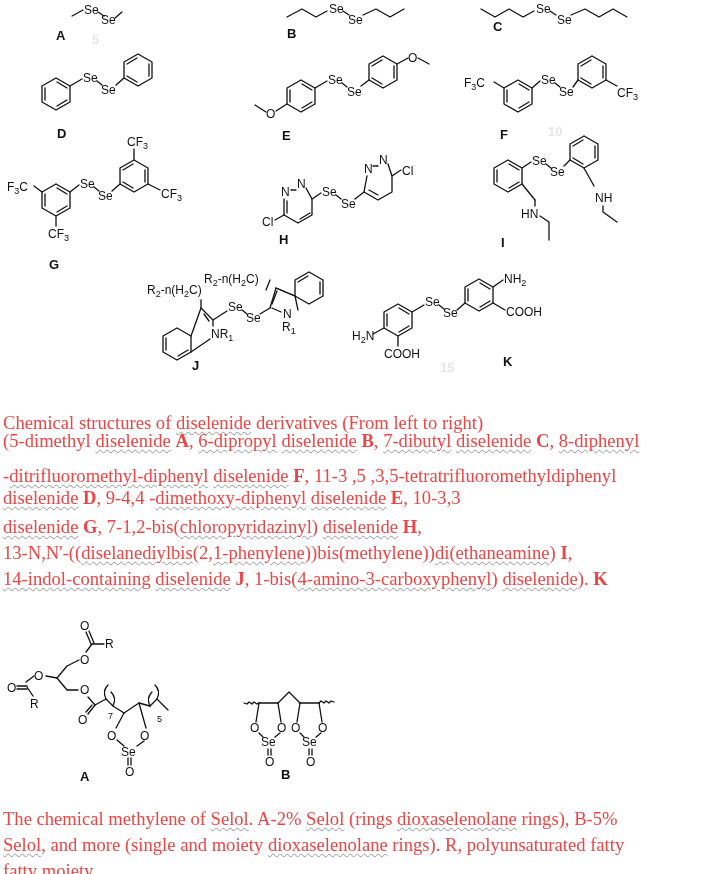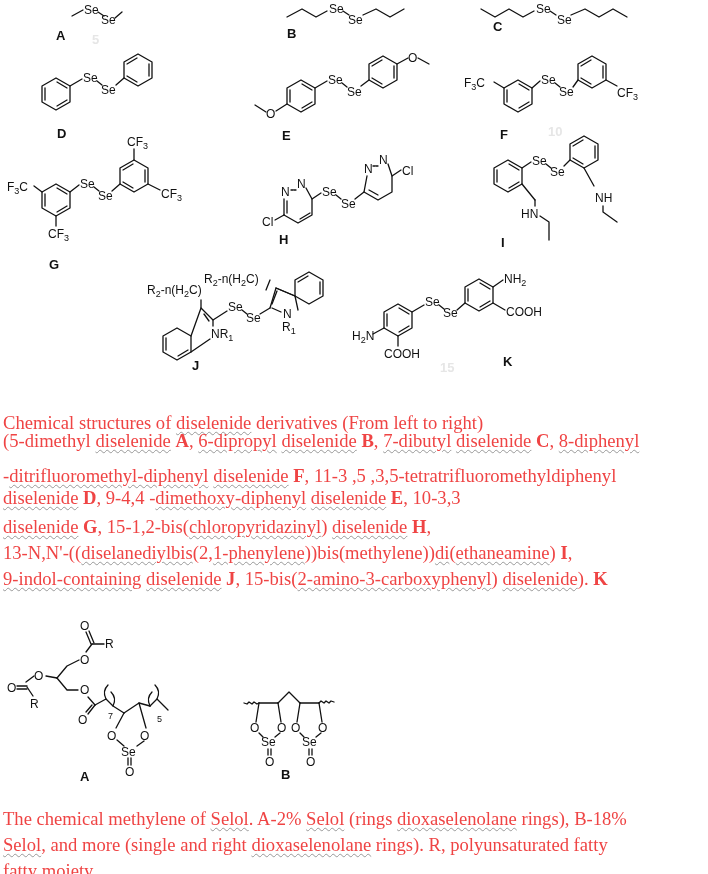--- a/index.html
+++ b/index.html
@@ -248,27 +248,27 @@
 <div class="caption" style="top:416px">
   <span>(5-dimethyl </span><span class="u">diselenide</span><span> </span><span class="b">A</span><span>, </span><span class="u">6-dipropyl</span><span> </span><span class="u">diselenide</span><span> </span><span class="b">B</span><span>, </span><span class="u">7-dibutyl</span><span> </span><span class="u">diselenide</span><span> </span><span class="b">C</span><span>, </span><span class="u">8-diphenyl</span>
 </div>
 <div class="caption" style="top:473px">
   <span class="u">diselenide</span><span> </span><span class="b">D</span><span>, 9-4,4 -</span><span class="u">dimethoxy-diphenyl</span><span> </span><span class="u">diselenide</span><span> </span><span class="b">E</span><span>, 10-3,3</span>
 </div>
 <div class="caption" style="top:451px">
   <span>-</span><span class="u">ditrifluoromethyl-diphenyl</span><span> </span><span class="u">diselenide</span><span> </span><span class="b">F</span><span>, 11-3 ,5 ,3,5-tetratrifluoromethyldiphenyl</span>
 </div>
 <div class="caption" style="top:502px">
-  <span class="u">diselenide</span><span> </span><span class="b">G</span><span>, 15-1,2-bis(</span><span class="u">chloropyridazinyl</span><span>) </span><span class="u">diselenide</span><span> </span><span class="b">H</span><span>,</span>
+  <span class="u">diselenide</span><span> </span><span class="b">G</span><span>, 7-1,2-bis(</span><span class="u">chloropyridazinyl</span><span>) </span><span class="u">diselenide</span><span> </span><span class="b">H</span><span>,</span>
 </div>
 <div class="caption" style="top:528px">
   <span>13-N,N'-((</span><span class="u">diselanediylbis</span><span>(2,</span><span class="u">1-phenylene</span><span>))bis(methylene))</span><span class="u">di</span><span>(</span><span class="u">ethaneamine</span><span>) </span><span class="b">I</span><span>,</span>
 </div>
 <div class="caption" style="top:554px">
-  <span class="u">9-indol-containing</span><span> </span><span class="u">diselenide</span><span> </span><span class="b">J</span><span>, 15-bis(</span><span class="u">2-amino-3-carboxyphenyl</span><span>) </span><span class="u">diselenide</span><span>). </span><span class="b">K</span>
+  <span class="u">14-indol-containing</span><span> </span><span class="u">diselenide</span><span> </span><span class="b">J</span><span>, 1-bis(</span><span class="u">4-amino-3-carboxyphenyl</span><span>) </span><span class="u">diselenide</span><span>). </span><span class="b">K</span>
 </div>
 
 <svg class="fig" style="top:600px" width="708" height="190" viewBox="0 600 708 190" xmlns="http://www.w3.org/2000/svg">
 
   <g>
     <text class="at" x="80" y="630">O</text>
     <line x1="86" y1="632" x2="91" y2="644"></line>
     <line x1="89" y1="631" x2="94" y2="643"></line>
     <line x1="92" y1="644" x2="104" y2="644"></line>
     <text class="at" x="105" y="648">R</text>
@@ -335,20 +335,20 @@
       <line x1="271" y1="749" x2="271" y2="755"></line>
     <line x1="309" y1="749" x2="309" y2="755"></line>
       <line x1="312" y1="749" x2="312" y2="755"></line>
     <text class="at" x="265" y="766">O</text>
     <text class="at" x="306" y="766">O</text>
     <text class="lbl" x="281" y="779">B</text>
   </g>
 </svg>
 
 <div class="caption" style="top:794px">
-  <span>The chemical methylene of </span><span class="u">Selol</span><span>. A-2% </span><span class="u">Selol</span><span> (rings </span><span class="u">dioxaselenolane</span><span> rings), B-18%</span>
+  <span>The chemical methylene of </span><span class="u">Selol</span><span>. A-2% </span><span class="u">Selol</span><span> (rings </span><span class="u">dioxaselenolane</span><span> rings), B-5%</span>
 </div>
 <div class="caption" style="top:820px">
-  <span class="u">Selol</span><span>, and more (single and right </span><span class="u">dioxaselenolane</span><span> rings). R, polyunsaturated fatty</span>
+  <span class="u">Selol</span><span>, and more (single and moiety </span><span class="u">dioxaselenolane</span><span> rings). R, polyunsaturated fatty</span>
 </div>
 <div class="caption" style="top:846px">
   <span>fatty moiety.</span>
 </div>
 
 </body></html>

